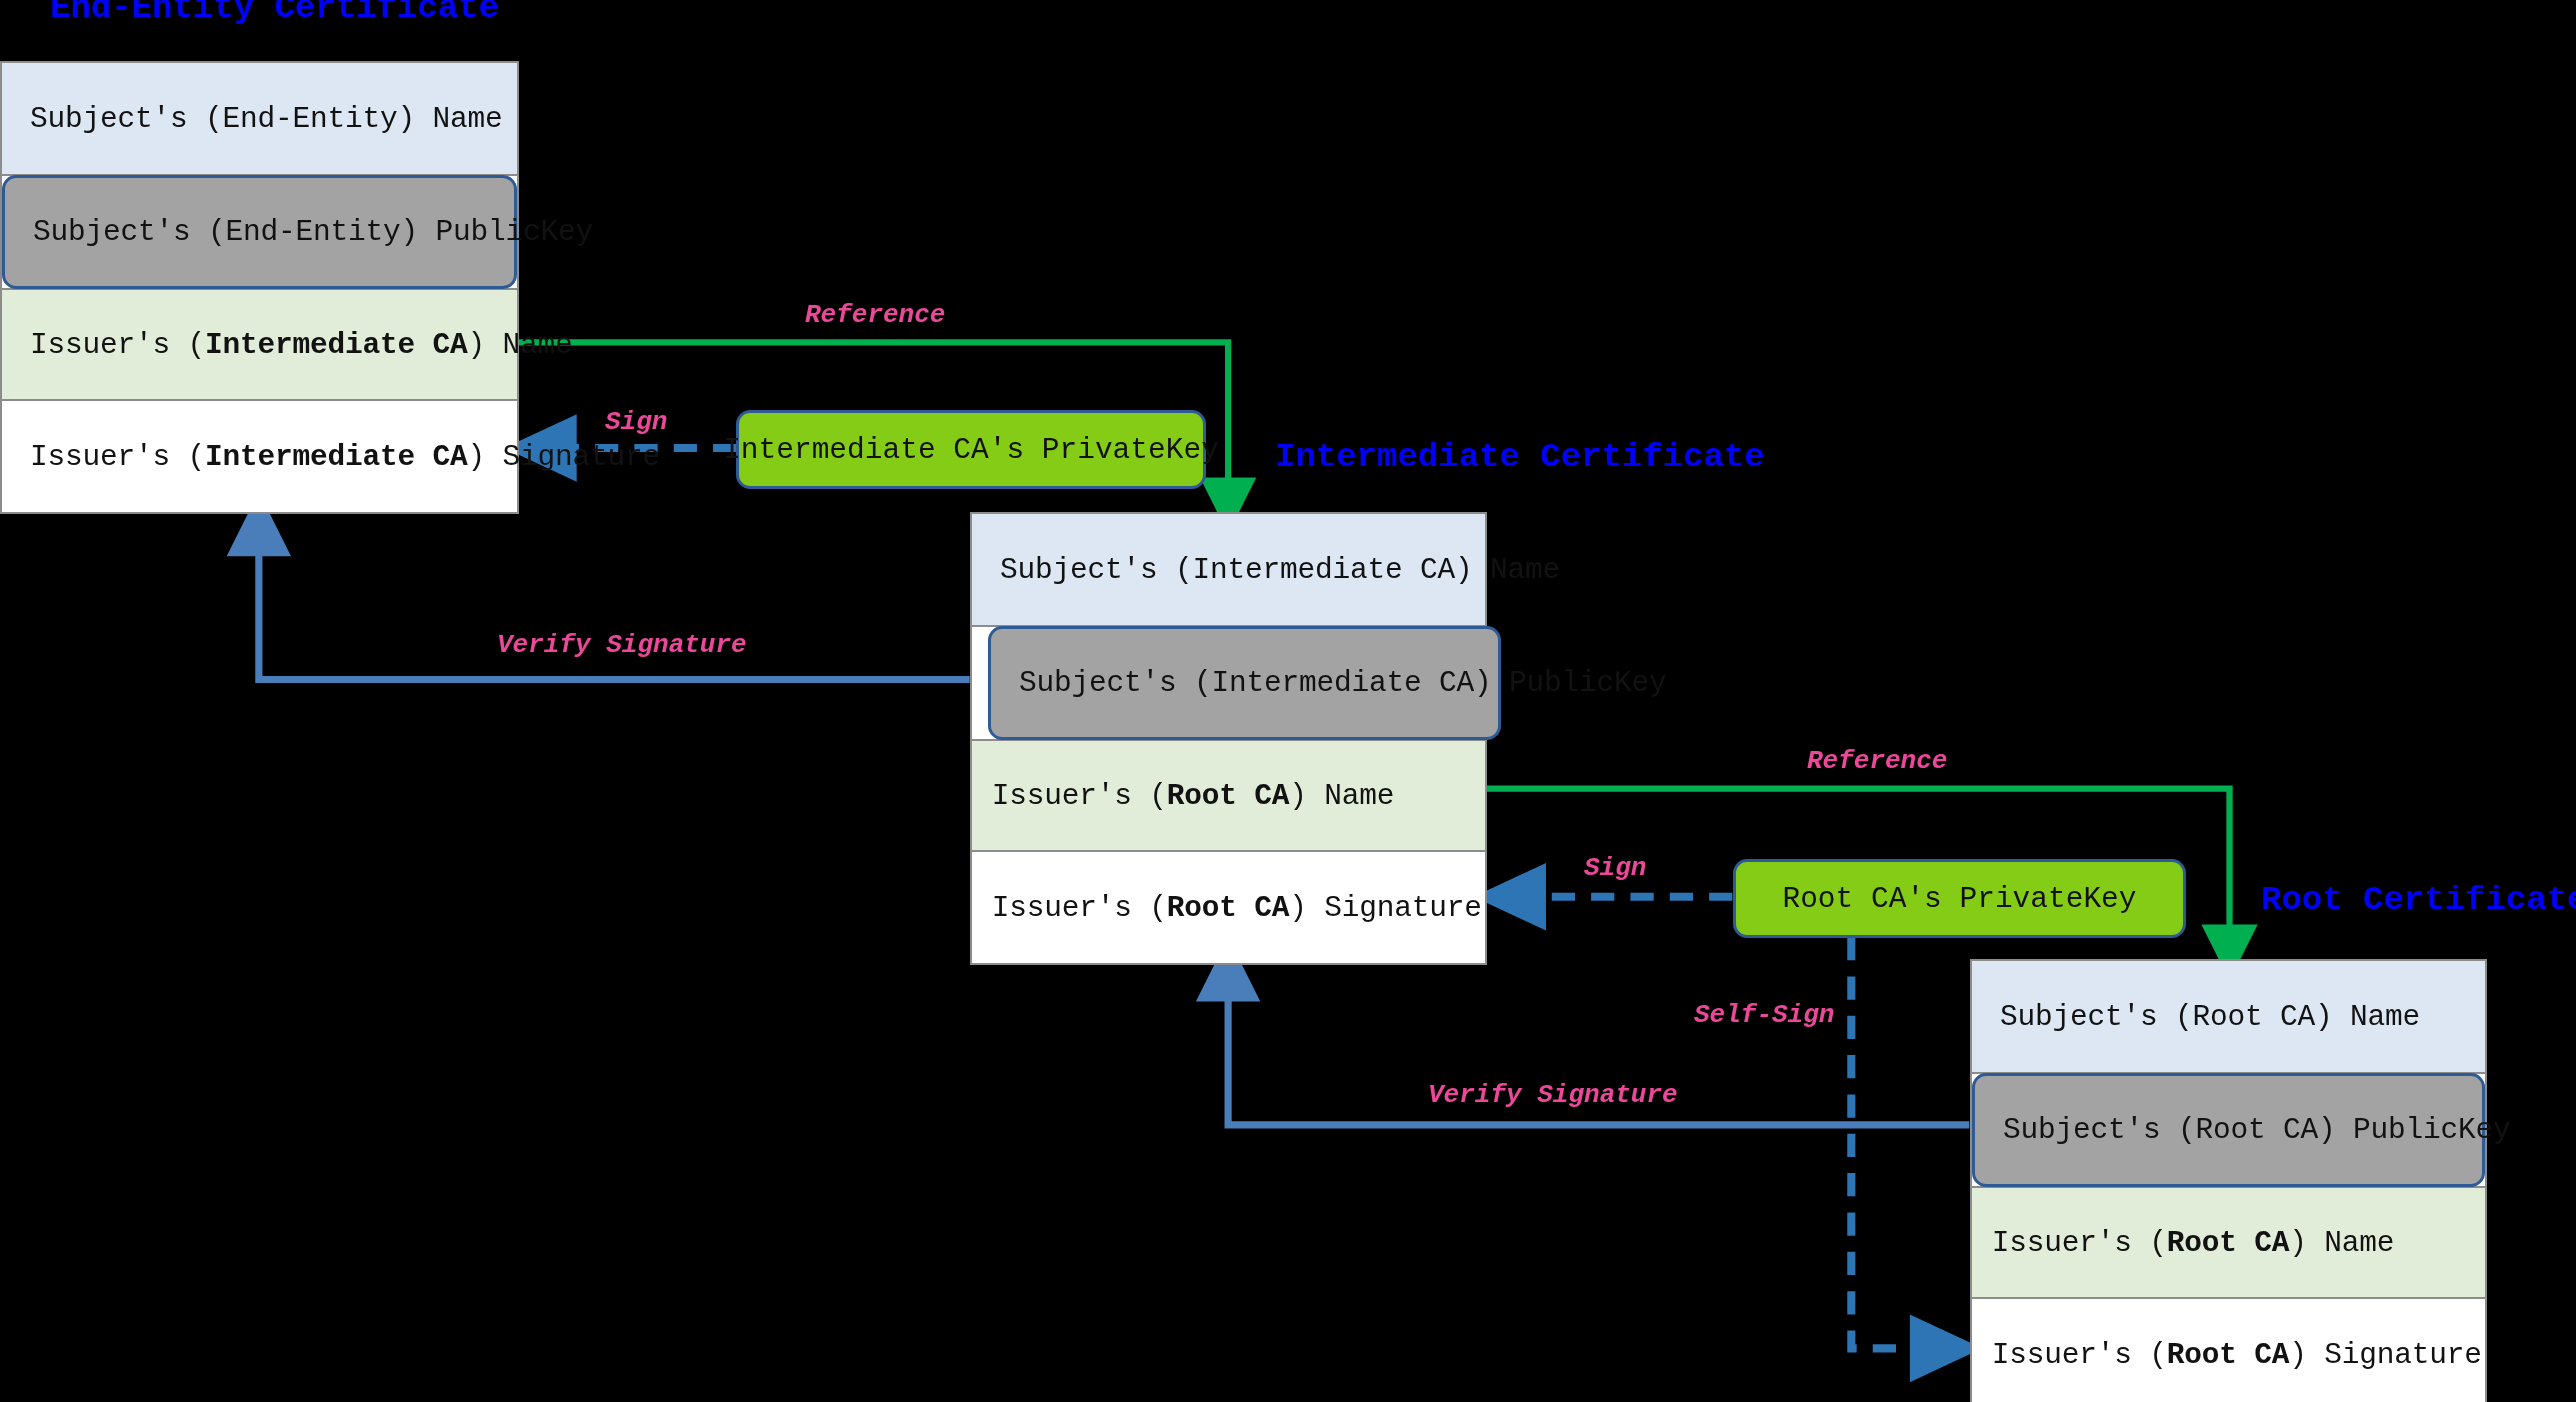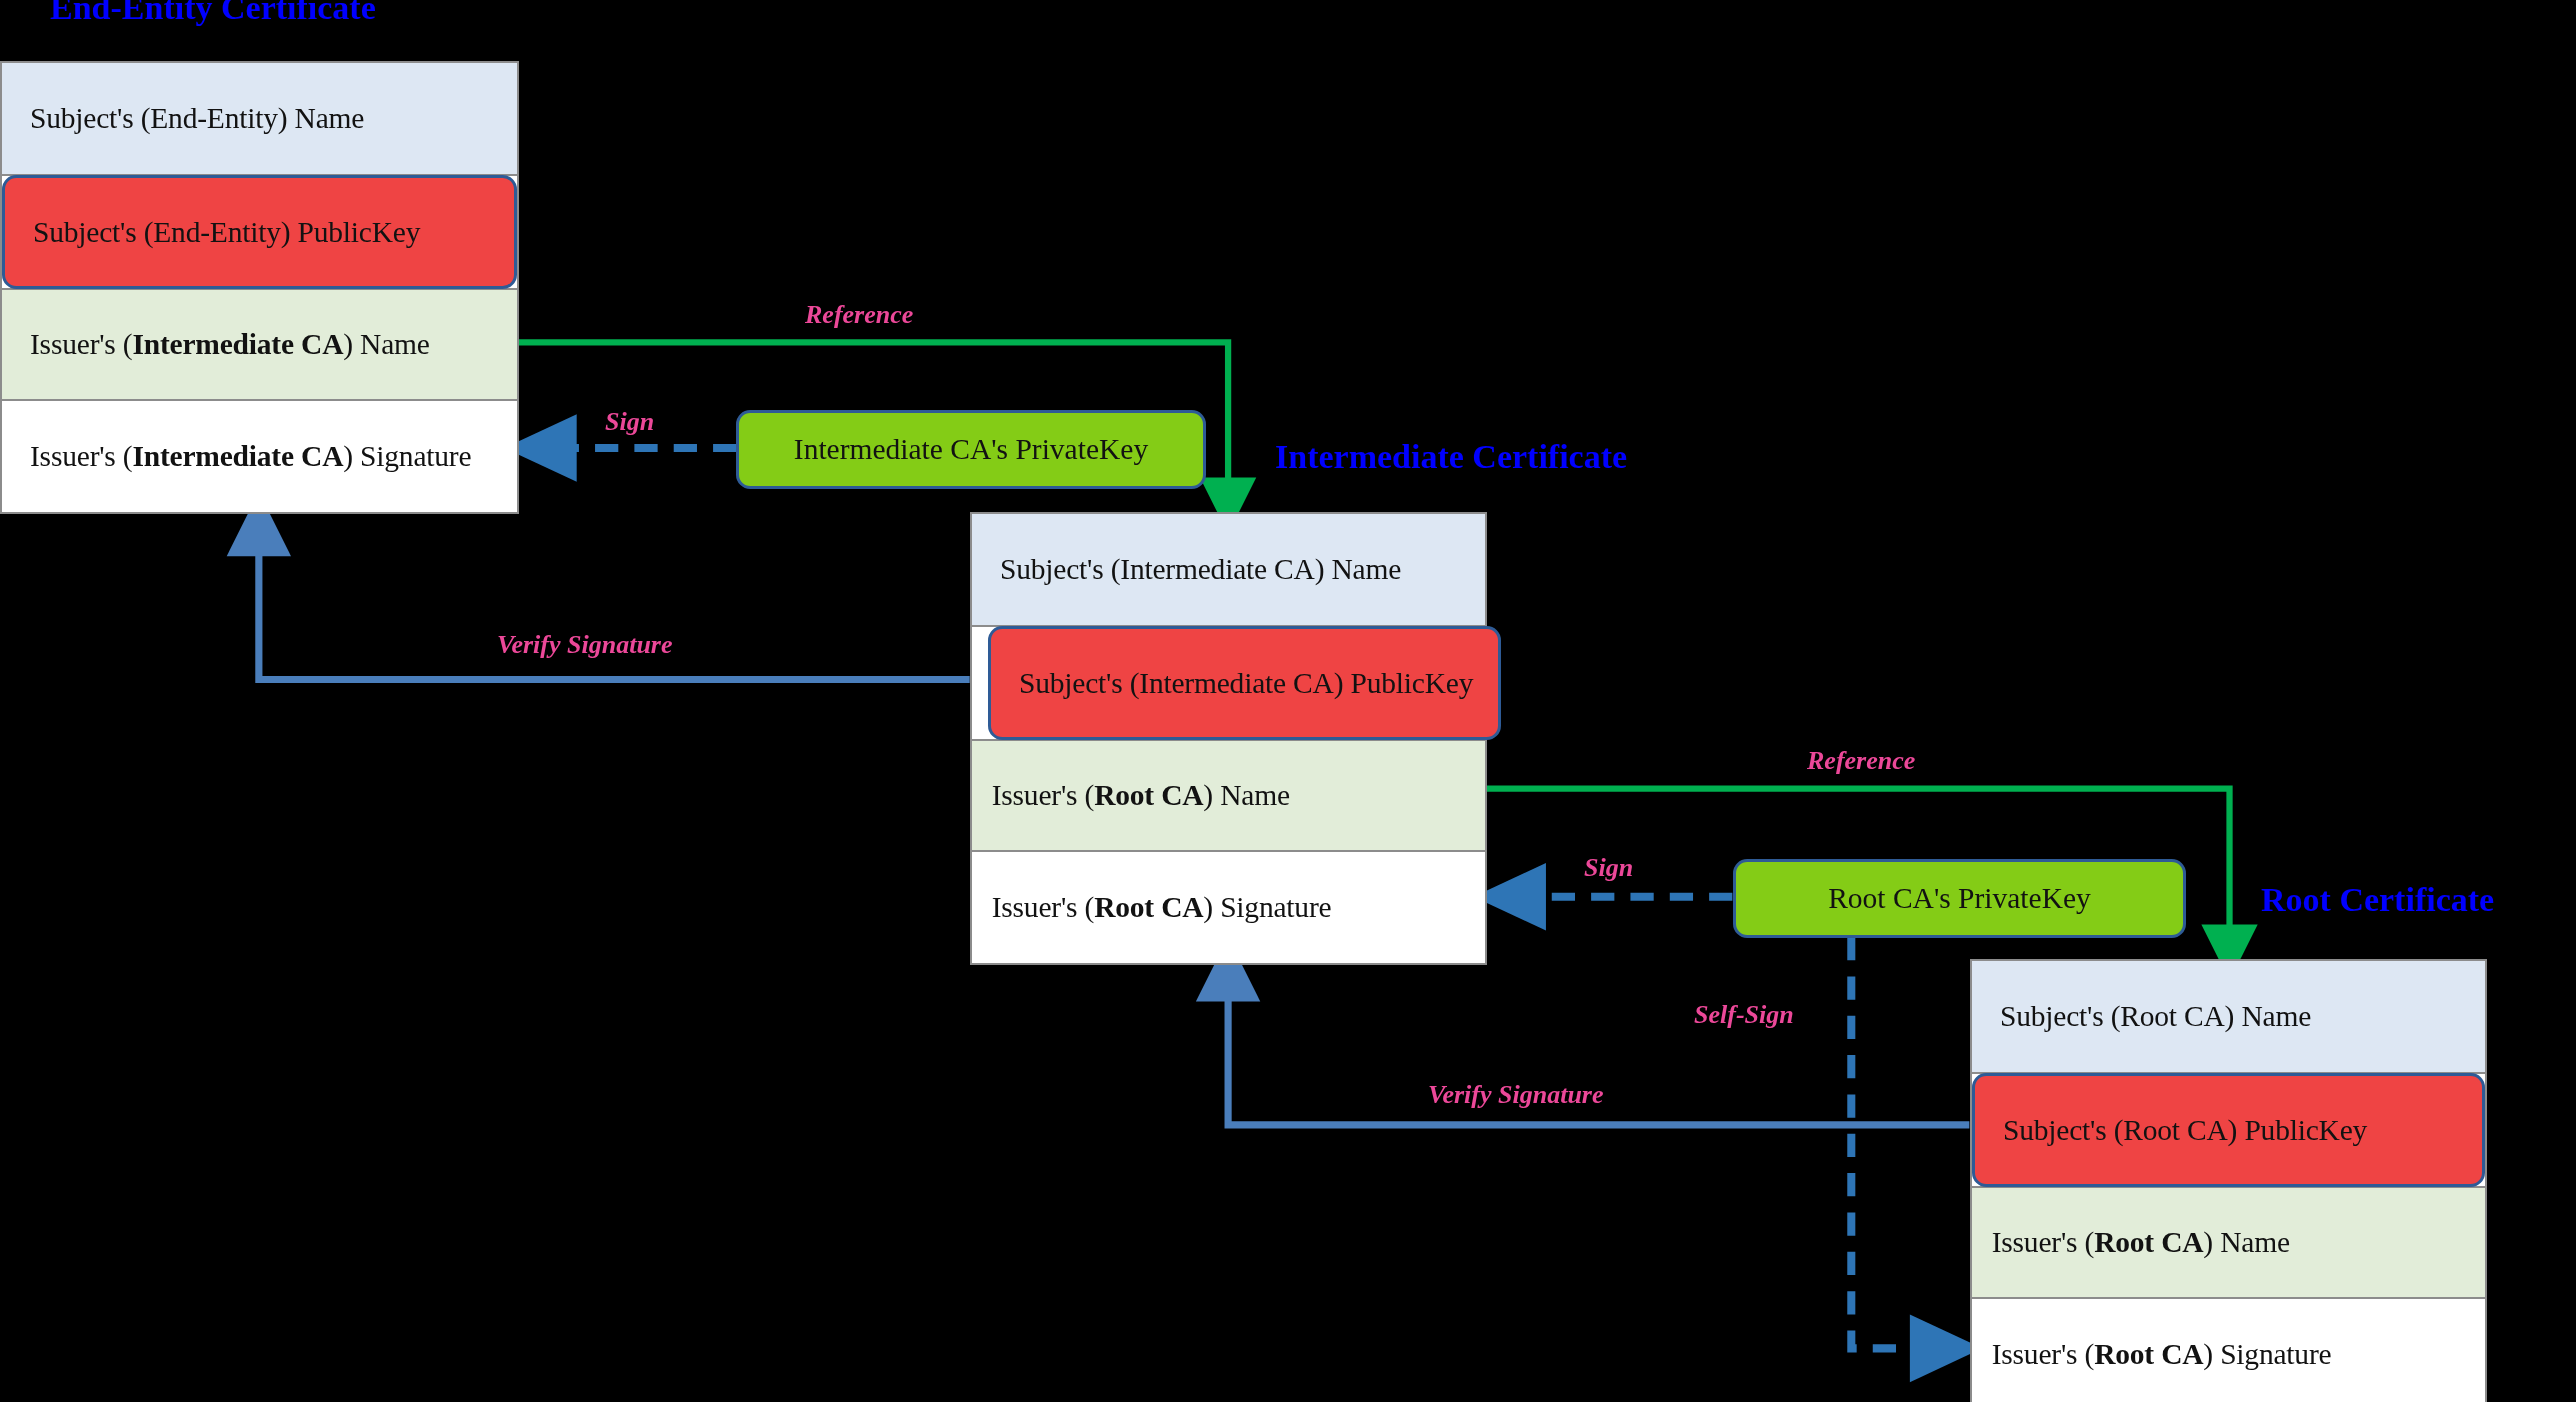--- a/index.html
+++ b/index.html
@@ -6,21 +6,21 @@
     margin: 0;
     padding: 0;
     background: #000000;
   }
   #stage {
     position: relative;
     width: 2576px;
     height: 1402px;
     background: #000000;
     overflow: hidden;
-    font-family: Liberation Serif, serif;
+    font-family: Liberation Mono, monospace;
   }
   #edges {
     position: absolute;
     left: 0; top: 0;
     width: 2576px;
     height: 1402px;
     pointer-events: none;
   }
 
   
@@ -39,21 +39,21 @@
     font-size: 29.5px;
     color: #121212;
     letter-spacing: -0.2px;
     white-space: nowrap;
   }
   .row-name {
     background: #dde7f3;
     border-bottom: 2.7px solid #8c8c8c;
   }
   .row-pubkey {
-    background: #ef4444;
+    background: #a3a3a3;
     border: 3.6px solid #2e5b96;
     border-radius: 14.3px;
     position: relative;
     z-index: 4;
   }
   .row-issuer-name {
     background: #e2edd9;
     border-bottom: 2.7px solid #8c8c8c;
     border-top: 2.7px solid #8c8c8c;
   }

